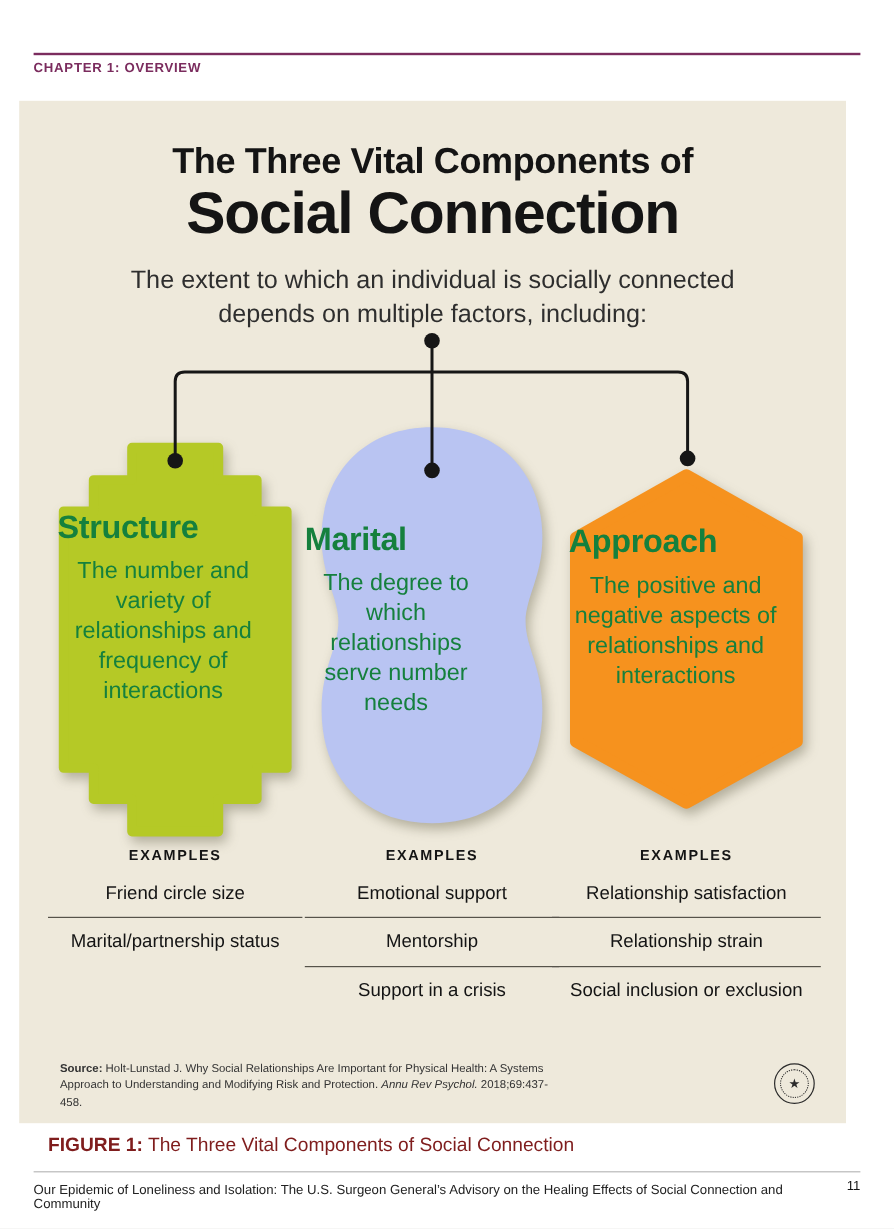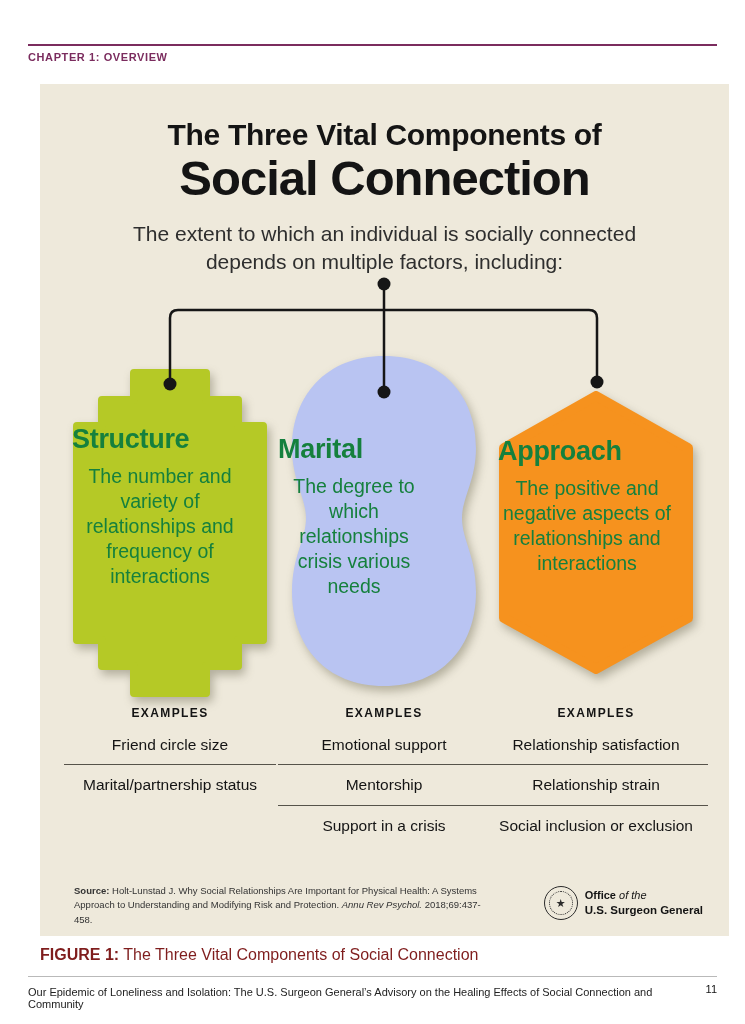--- a/index.html
+++ b/index.html
@@ -6,21 +6,21 @@
   body { background:#e8e8e8; font-family:"Liberation Sans", sans-serif; }
   .page {
     position:relative; width:745px; height:1024px; margin:0 auto;
     background:#ffffff; overflow:hidden; color:#161616;
   }
   
   .chapter-rule { position:absolute; top:44px; left:28px; right:28px; border-top:2px solid #7b2c5e; }
   .chapter-label { position:absolute; top:51px; left:28px; font-size:11px; font-weight:bold; letter-spacing:.6px; color:#7b2c5e; }
 
   
-  .panel { position:absolute; top:84px; left:40px; width:689px; height:852px; background:#eee9db; }
+  .panel { position:absolute; top:84px; left:16px; width:689px; height:852px; background:#eee9db; }
 
   .title-1 { position:absolute; top:34px; width:100%; text-align:center; font-size:30px; font-weight:bold; letter-spacing:-.3px; color:#141414; }
   .title-2 { position:absolute; top:66px; width:100%; text-align:center; font-size:49px; font-weight:bold; letter-spacing:-1px; color:#141414; }
   .subtitle { position:absolute; top:136px; left:50%; transform:translateX(-50%); width:560px; text-align:center; font-size:21px; line-height:1.32; color:#2e2e2e; }
 
   .connector { position:absolute; top:190px; left:0; width:689px; height:130px; z-index:3; }
 
   .shape-col { position:absolute; z-index:1; }
   .shape-col svg { position:absolute; inset:0; overflow:visible; filter:drop-shadow(3px 5px 5px rgba(70,65,40,.35)); }
   .shape-text { position:absolute; inset:0; display:flex; flex-direction:column; align-items:flex-start; text-align:center; color:#15803d; z-index:2; }
@@ -95,21 +95,21 @@
         <div class="comp-desc">The number and variety of relationships and frequency of interactions</div>
       </div>
     </div>
 
     <div class="shape-col col-function">
       <svg viewBox="0 0 212 338">
         <path d="M106,4 C164,4 198,44 198,96 C198,128 184,146 184,166 C184,188 198,204 198,240 C198,294 164,334 106,334 C48,334 14,294 14,240 C14,204 28,188 28,166 C28,146 14,128 14,96 C14,44 48,4 106,4 Z" fill="#b9c4f2"></path>
       </svg>
       <div class="shape-text">
         <div class="comp-title">Marital</div>
-        <div class="comp-desc">The degree to which relationships crisis various needs</div>
+        <div class="comp-desc">The degree to which relationships serve number needs</div>
       </div>
     </div>
 
     <div class="shape-col col-quality">
       <svg viewBox="0 0 196 285">
         <path d="M98,6 L190,58 L190,228 L98,279 L6,228 L6,58 Z" fill="#f6921e" stroke="#f6921e" stroke-width="10" stroke-linejoin="round"></path>
       </svg>
       <div class="shape-text">
         <div class="comp-title">Approach</div>
         <div class="comp-desc">The positive and negative aspects of relationships and interactions</div>
@@ -140,27 +140,20 @@
       <span class="src-label">Source:</span>
       <span>Holt-Lunstad J. Why Social Relationships Are Important for Physical Health: A Systems Approach to Understanding and Modifying Risk and Protection.</span>
       <span class="src-journal">Annu Rev Psychol.</span>
       <span>2018;69:437-458.</span>
     </div>
 
     <div class="logo">
       <div class="seal">
         <div class="seal-inner">★</div>
       </div>
-      <div class="logo-text">
-        <div>
-          <span class="logo-word1">Office</span>
-          <span class="logo-word2">of the</span>
-        </div>
-        <div class="logo-line2">U.S. Surgeon General</div>
-      </div>
     </div>
 
   </div>
 
   <div class="figure-caption">
     <span class="fig-label">FIGURE 1:</span>
     <span>The Three Vital Components of Social Connection</span>
   </div>
 
   <div class="footer-rule"></div>

